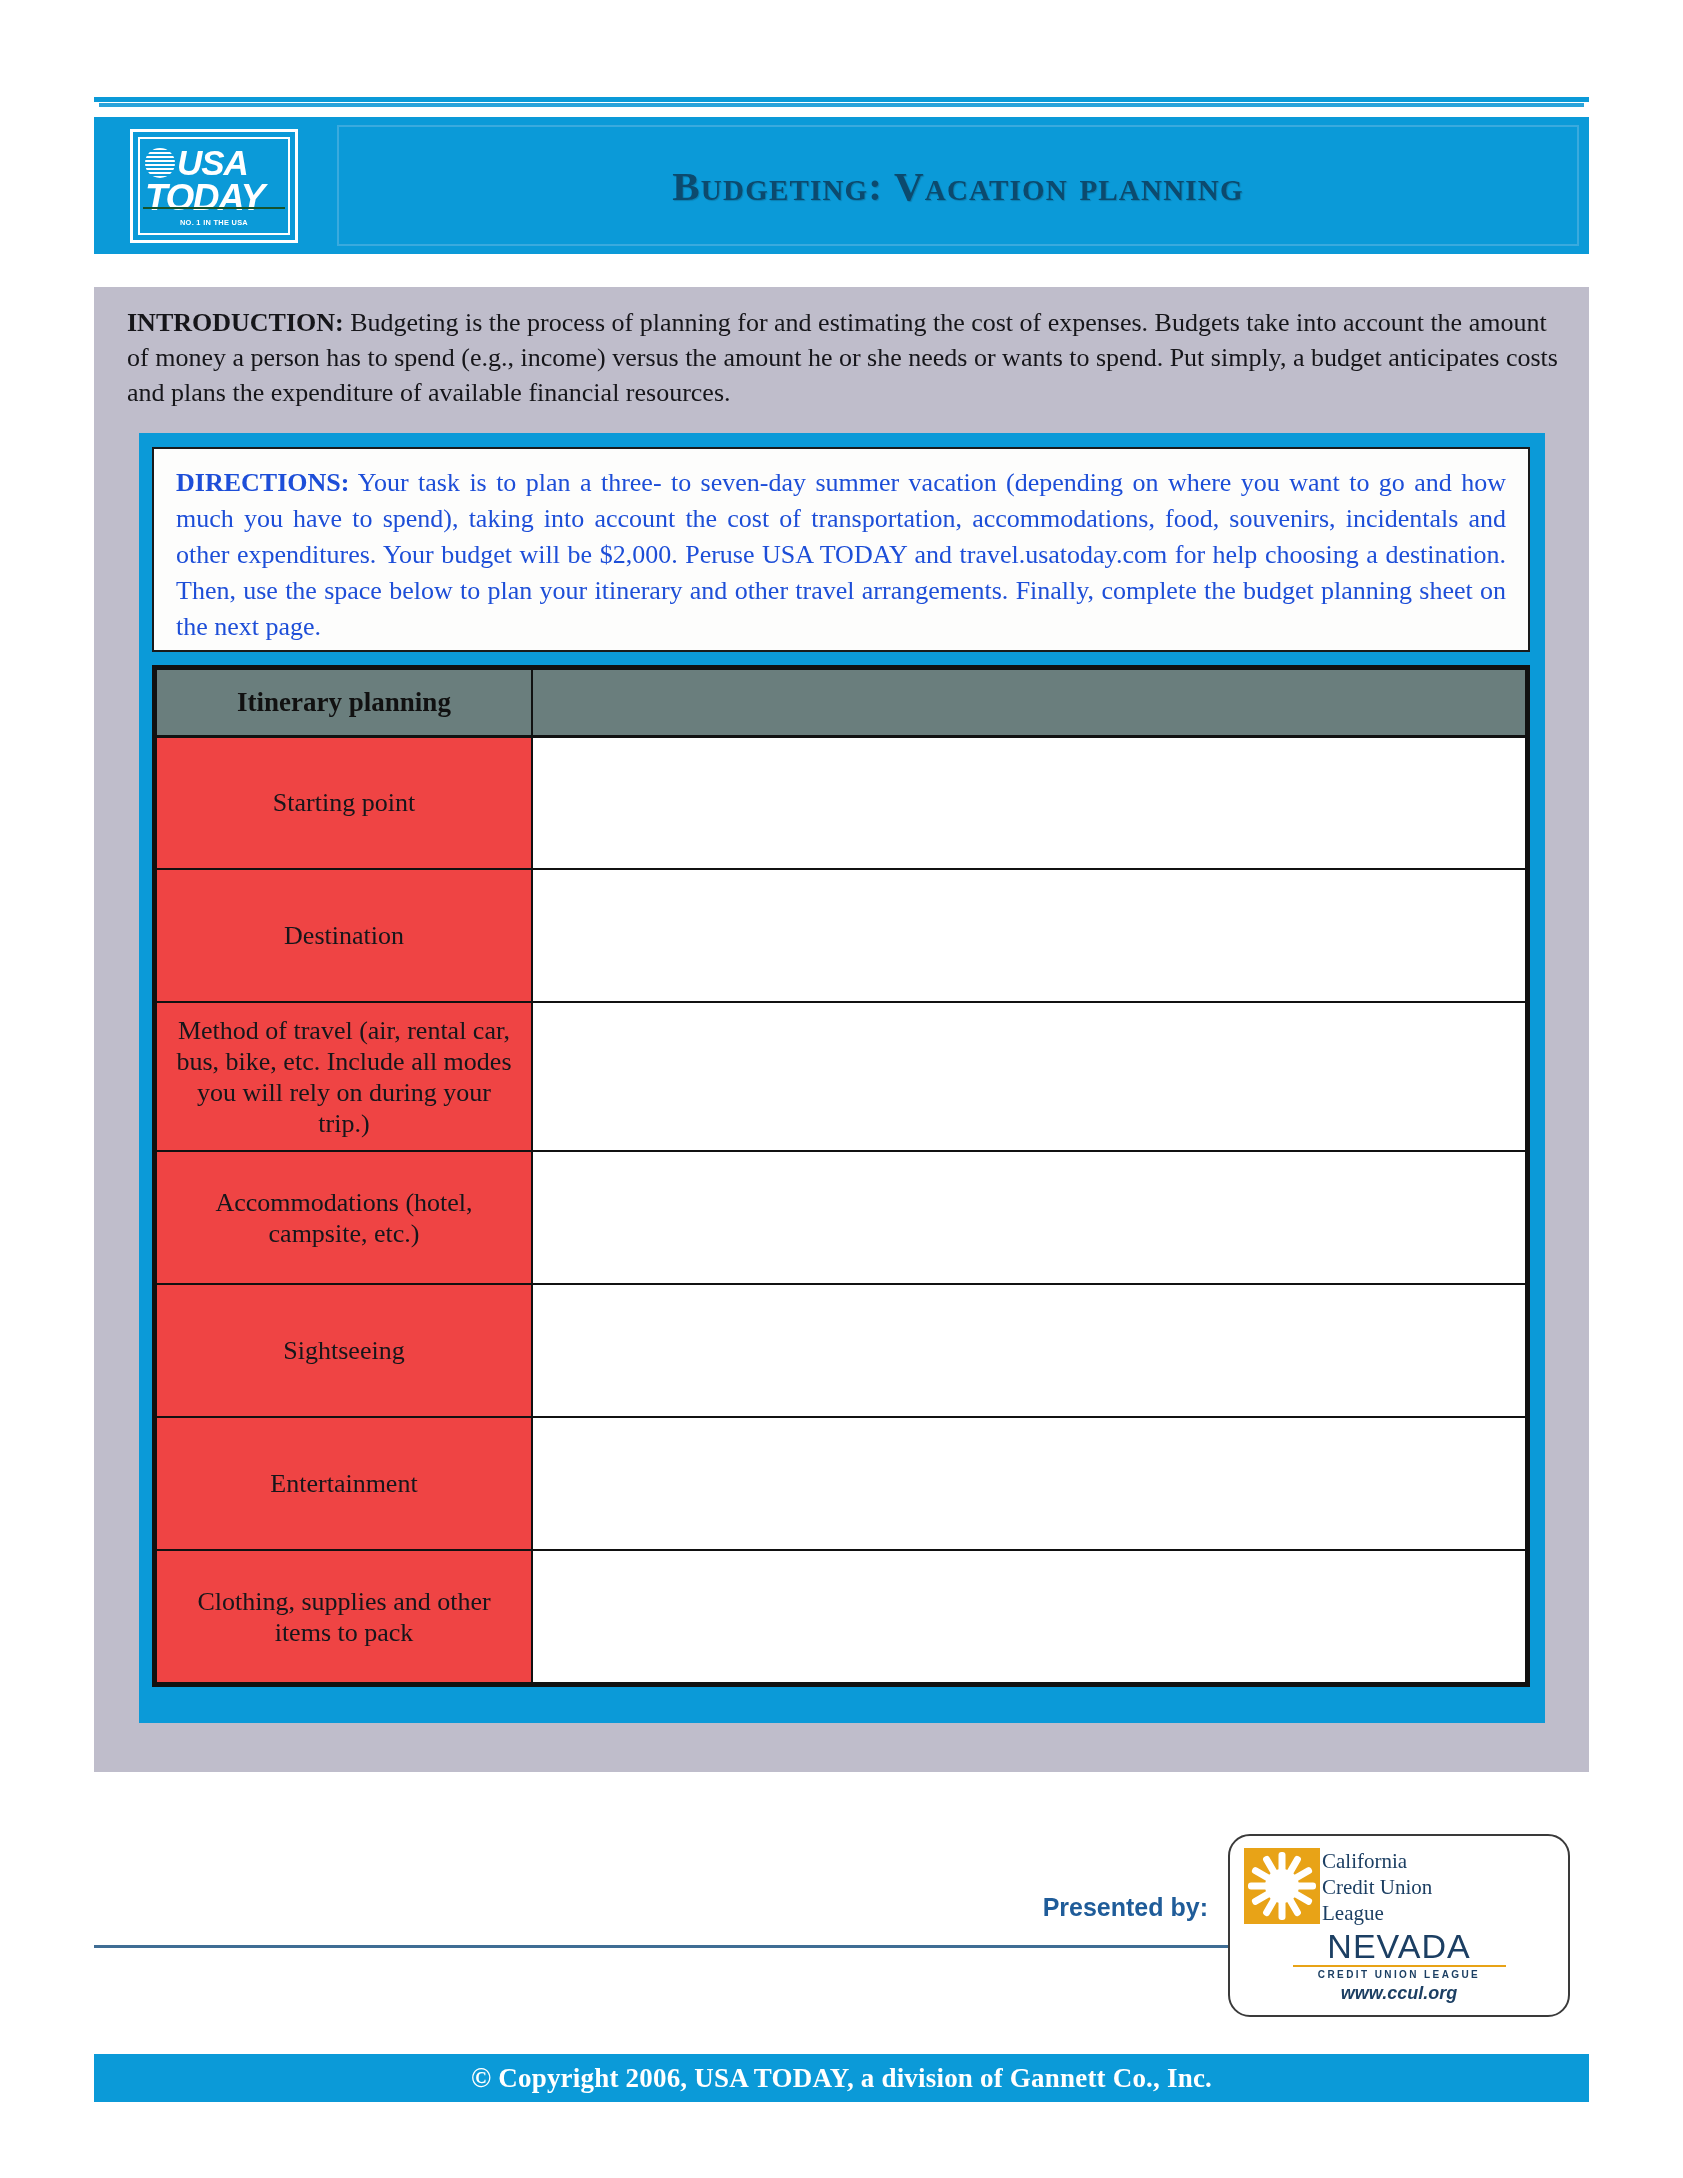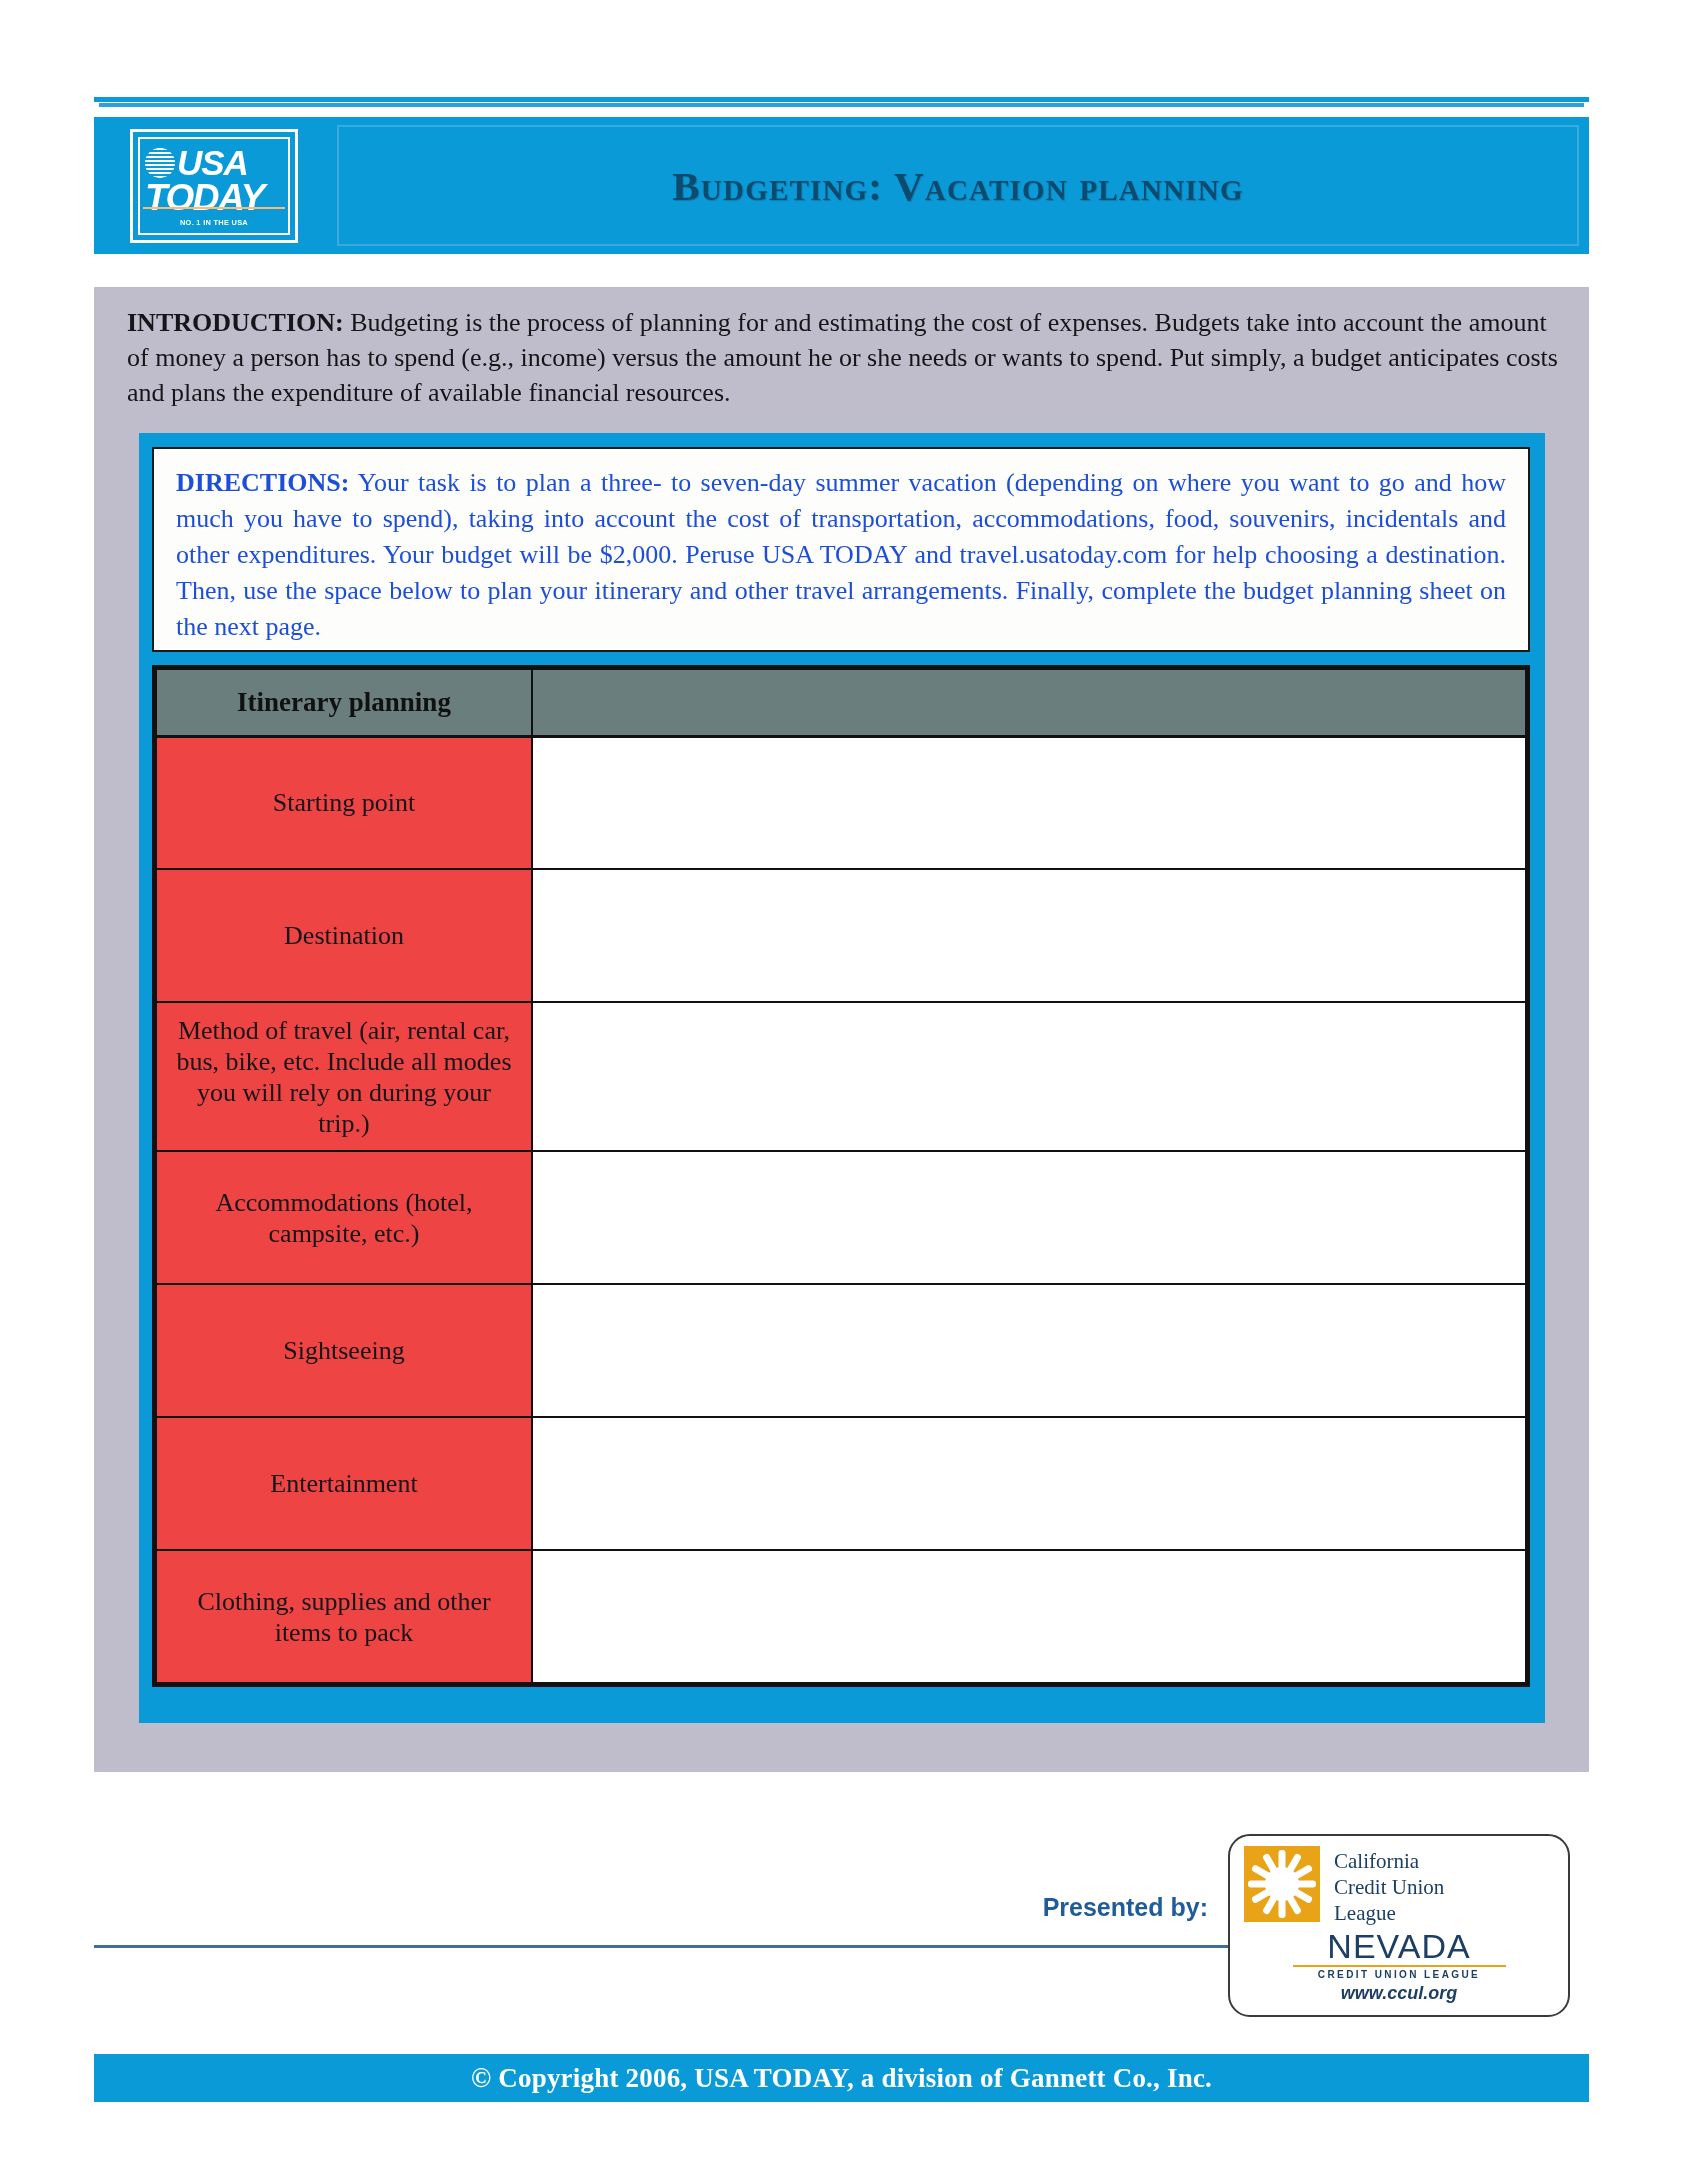--- a/index.html
+++ b/index.html
@@ -96,21 +96,21 @@
     font-size: 37px;
     letter-spacing: -1.5px;
     color: #ffffff;
     line-height: 36px;
     font-style: italic;
     margin-top: -2px;
   }
   .ut-tagbar {
     position: absolute;
     left: 3px; right: 3px; bottom: 4px;
-    border-top: 2px solid #fdba74;
+    border-top: 2px solid #14532d;
     padding-top: 2px;
     text-align: center;
   }
   .ut-tag {
     font-family: "Liberation Sans", sans-serif;
     font-size: 7.4px;
     font-weight: bold;
     letter-spacing: 0.3px;
     color: #ffffff;
   }
@@ -238,22 +238,22 @@
     position: absolute;
     left: 1228px; top: 1834px;
     width: 342px; height: 183px;
     background: #ffffff;
     border: 2px solid #3a3a3a;
     border-radius: 22px;
     padding: 10px 14px;
   }
   .ccul-top {
     display: flex;
-    align-items: flex-start;
-    gap: 14px;
+    align-items: center;
+    gap: 2px;
   }
   .sun-box {
     width: 76px; height: 76px;
     background: #E8A317;
     flex: 0 0 auto;
     position: relative;
   }
   .sun-core {
     position: absolute;
     left: 50%; top: 50%;

